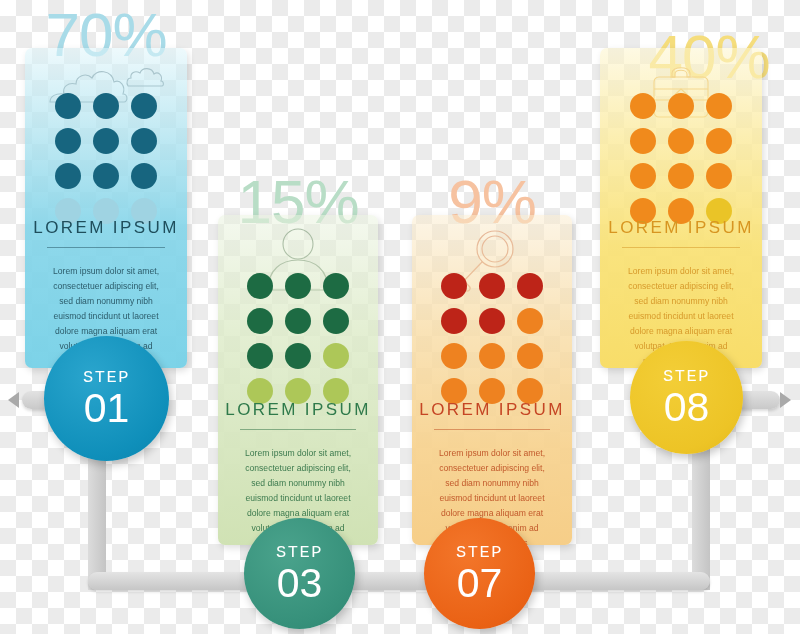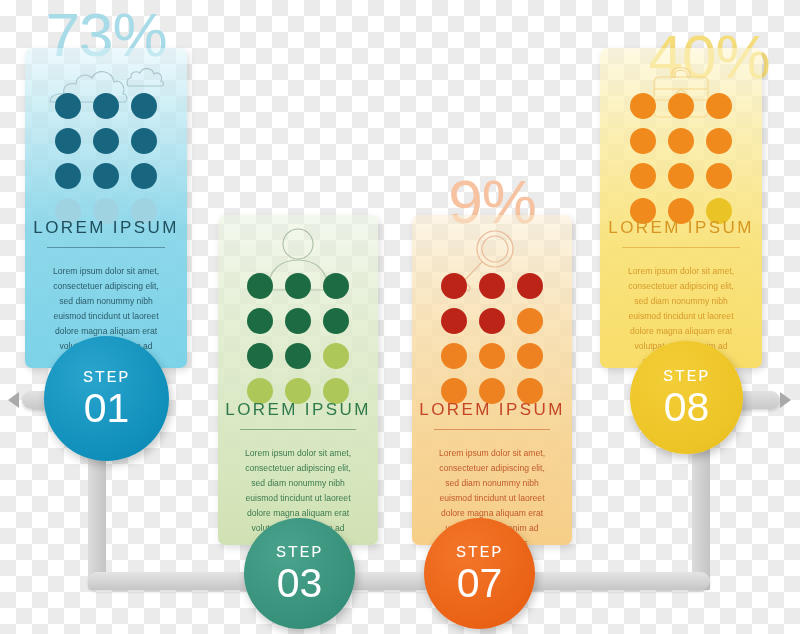--- a/index.html
+++ b/index.html
@@ -102,21 +102,21 @@
   <div>
     <div class="track track-shadow" id="track-top-left"></div>
     <div class="track track-shadow" id="track-top-right"></div>
     <div class="track" id="track-left-vert"></div>
     <div class="track" id="track-right-vert"></div>
     <div class="track track-shadow" id="track-bottom"></div>
     <div class="arrow" id="arrow-left"></div>
     <div class="arrow" id="arrow-right"></div>
   </div>
 
-  <div class="pct" style="top: 4px; left: 25px; width: 162px; color: rgb(168, 219, 232);">73%</div>
+  <div class="pct" style="top: 4px; left: 25px; width: 162px; color: rgb(168, 219, 232);">70%</div>
 
   <span class="ico" style="left:106px;top:58px;">
     <svg width="120" height="50" viewBox="0 0 120 50" fill="none" stroke="#6d7f86" stroke-width="1.1">
       <path d="M4 44 L78 44 C82 44 82 36 77 36 C80 28 74 21 68 24 C66 12 50 10 46 20 C40 14 30 18 30 26 C22 24 16 29 18 36 C10 35 4 38 4 44 Z"></path>
       <path d="M82 28 L116 28 C118 28 118 23 115 23 C117 17 112 13 108 16 C106 9 96 9 94 15 C89 12 84 15 85 20 C81 20 80 25 82 28 Z"></path>
     </svg>
   </span>
 
   <div class="panel" id="panel-1">
     <div class="panel-inner">
@@ -138,20 +138,21 @@
       <div class="rule" style="top:199px;left:22px;right:22px;background:#2c5c6b;"></div>
       <div class="body" style="top: 216px; color: rgb(44, 92, 107);">Lorem ipsum dolor sit amet, consectetuer adipiscing elit, sed diam nonummy nibh euismod tincidunt ut laoreet dolore magna aliquam erat volutpat. Ut wisi enim ad minim veniam, quis.</div>
     </div>
   </div>
 
   <div class="step" id="step-1" title="STEP 01">
     <span class="s-label">STEP</span>
     <span class="s-num">01</span>
   </div>
 
+  <div class="pct" style="top: 171px; left: 218px; width: 160px; color: rgb(184, 221, 198);">15%</div>
 
   <span class="ico" style="left:298px;top:227px;">
     <svg width="86" height="64" viewBox="0 0 86 64" fill="none" stroke="#5d7a63" stroke-width="1.1">
       <circle cx="43" cy="17" r="15"></circle>
       <path d="M13 63 C13 43 26 33 43 33 C60 33 73 43 73 63 Z"></path>
     </svg>
   </span>
 
   <div class="panel" id="panel-2">
     <div class="panel-inner">

